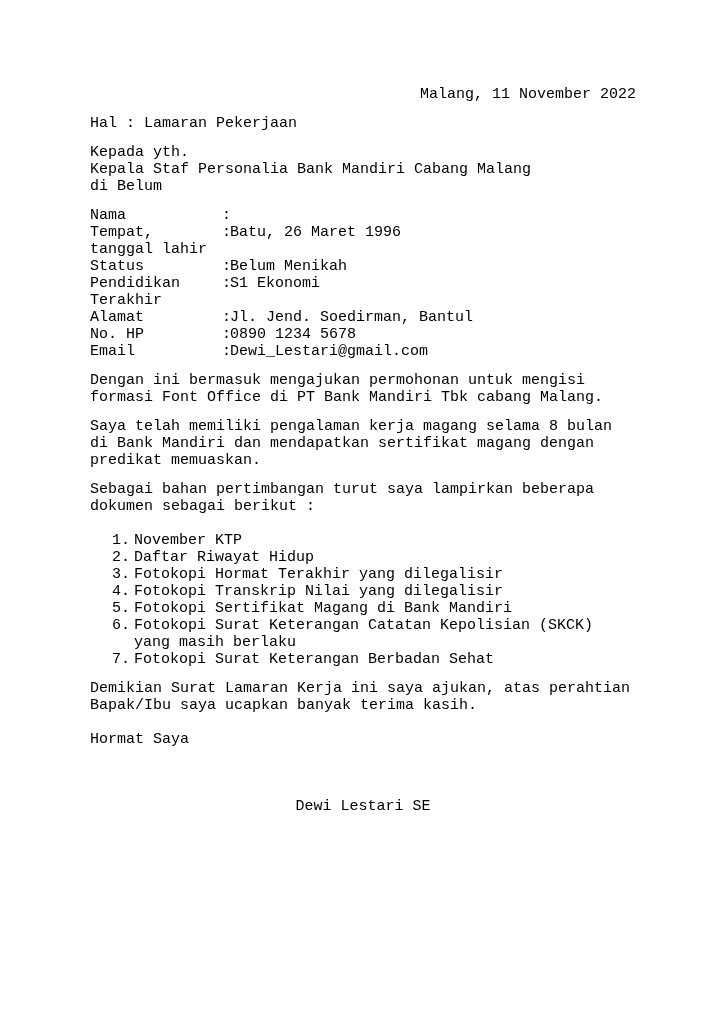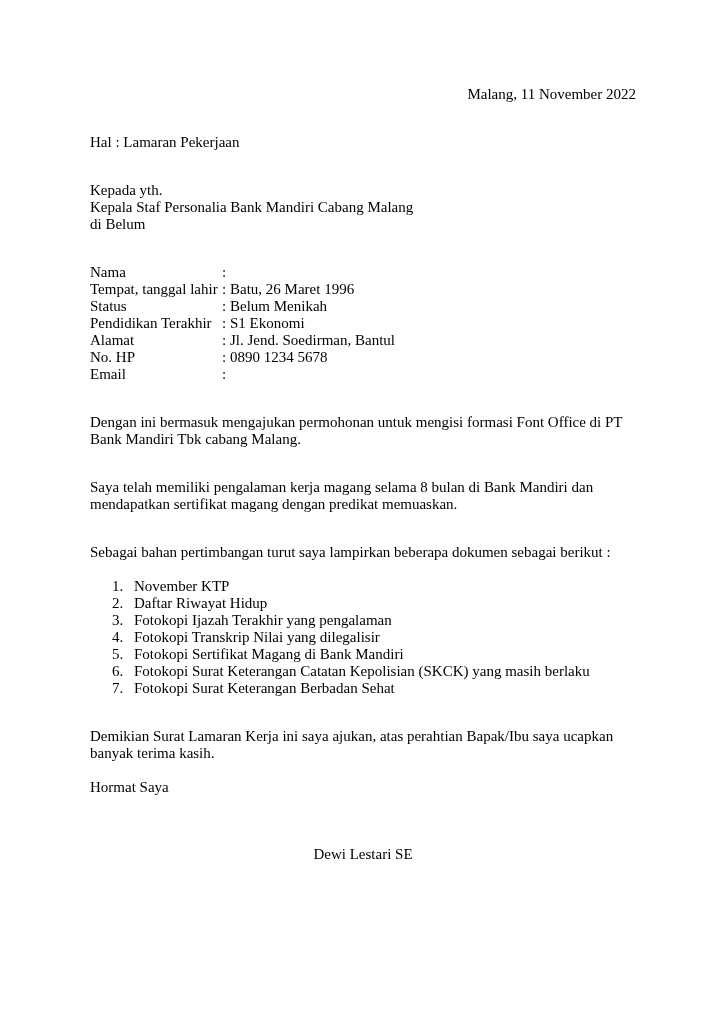--- a/index.html
+++ b/index.html
@@ -13,26 +13,27 @@
     font-size: 15px;
     line-height: 17px;
     color: #000000;
     overflow: hidden;
   }
   .page {
     width: 724px;
     height: 1024px;
     background: #ffffff;
     padding: 86px 88px 40px 90px;
+    font-family: Liberation Mono, monospace;
   }
   .date-line {
     text-align: right;
   }
   .block {
-    margin-top: 31px;
+    margin-top: 12px;
   }
   .tight p { margin: 0; }
   .detail-row {
     display: flex;
   }
   .detail-label {
     width: 132px;
     flex: 0 0 132px;
   }
   .detail-colon {
@@ -106,41 +107,42 @@
       <span class="detail-value">Jl. Jend. Soedirman, Bantul</span>
     </div>
     <div class="detail-row">
       <span class="detail-label">No. HP</span>
       <span class="detail-colon">:</span>
       <span class="detail-value">0890 1234 5678</span>
     </div>
     <div class="detail-row">
       <span class="detail-label">Email</span>
       <span class="detail-colon">:</span>
+      <span class="detail-value">Dewi_Lestari@gmail.com</span>
     </div>
   </div>
 
   <p class="block">Dengan ini bermasuk mengajukan permohonan untuk mengisi formasi Font Office di PT Bank Mandiri Tbk cabang Malang.</p>
 
   <p class="block">Saya telah memiliki pengalaman kerja magang selama 8 bulan di Bank Mandiri dan mendapatkan sertifikat magang dengan predikat memuaskan.</p>
 
   <p class="block">Sebagai bahan pertimbangan turut saya lampirkan beberapa dokumen sebagai berikut :</p>
 
   <div class="attachment-list">
     <div class="attachment-item">
       <span class="attachment-num">1.</span>
       <span>November KTP</span>
     </div>
     <div class="attachment-item">
       <span class="attachment-num">2.</span>
       <span>Daftar Riwayat Hidup</span>
     </div>
     <div class="attachment-item">
       <span class="attachment-num">3.</span>
-      <span>Fotokopi Ijazah Terakhir yang pengalaman</span>
+      <span>Fotokopi Hormat Terakhir yang dilegalisir</span>
     </div>
     <div class="attachment-item">
       <span class="attachment-num">4.</span>
       <span>Fotokopi Transkrip Nilai yang dilegalisir</span>
     </div>
     <div class="attachment-item">
       <span class="attachment-num">5.</span>
       <span>Fotokopi Sertifikat Magang di Bank Mandiri</span>
     </div>
     <div class="attachment-item">

